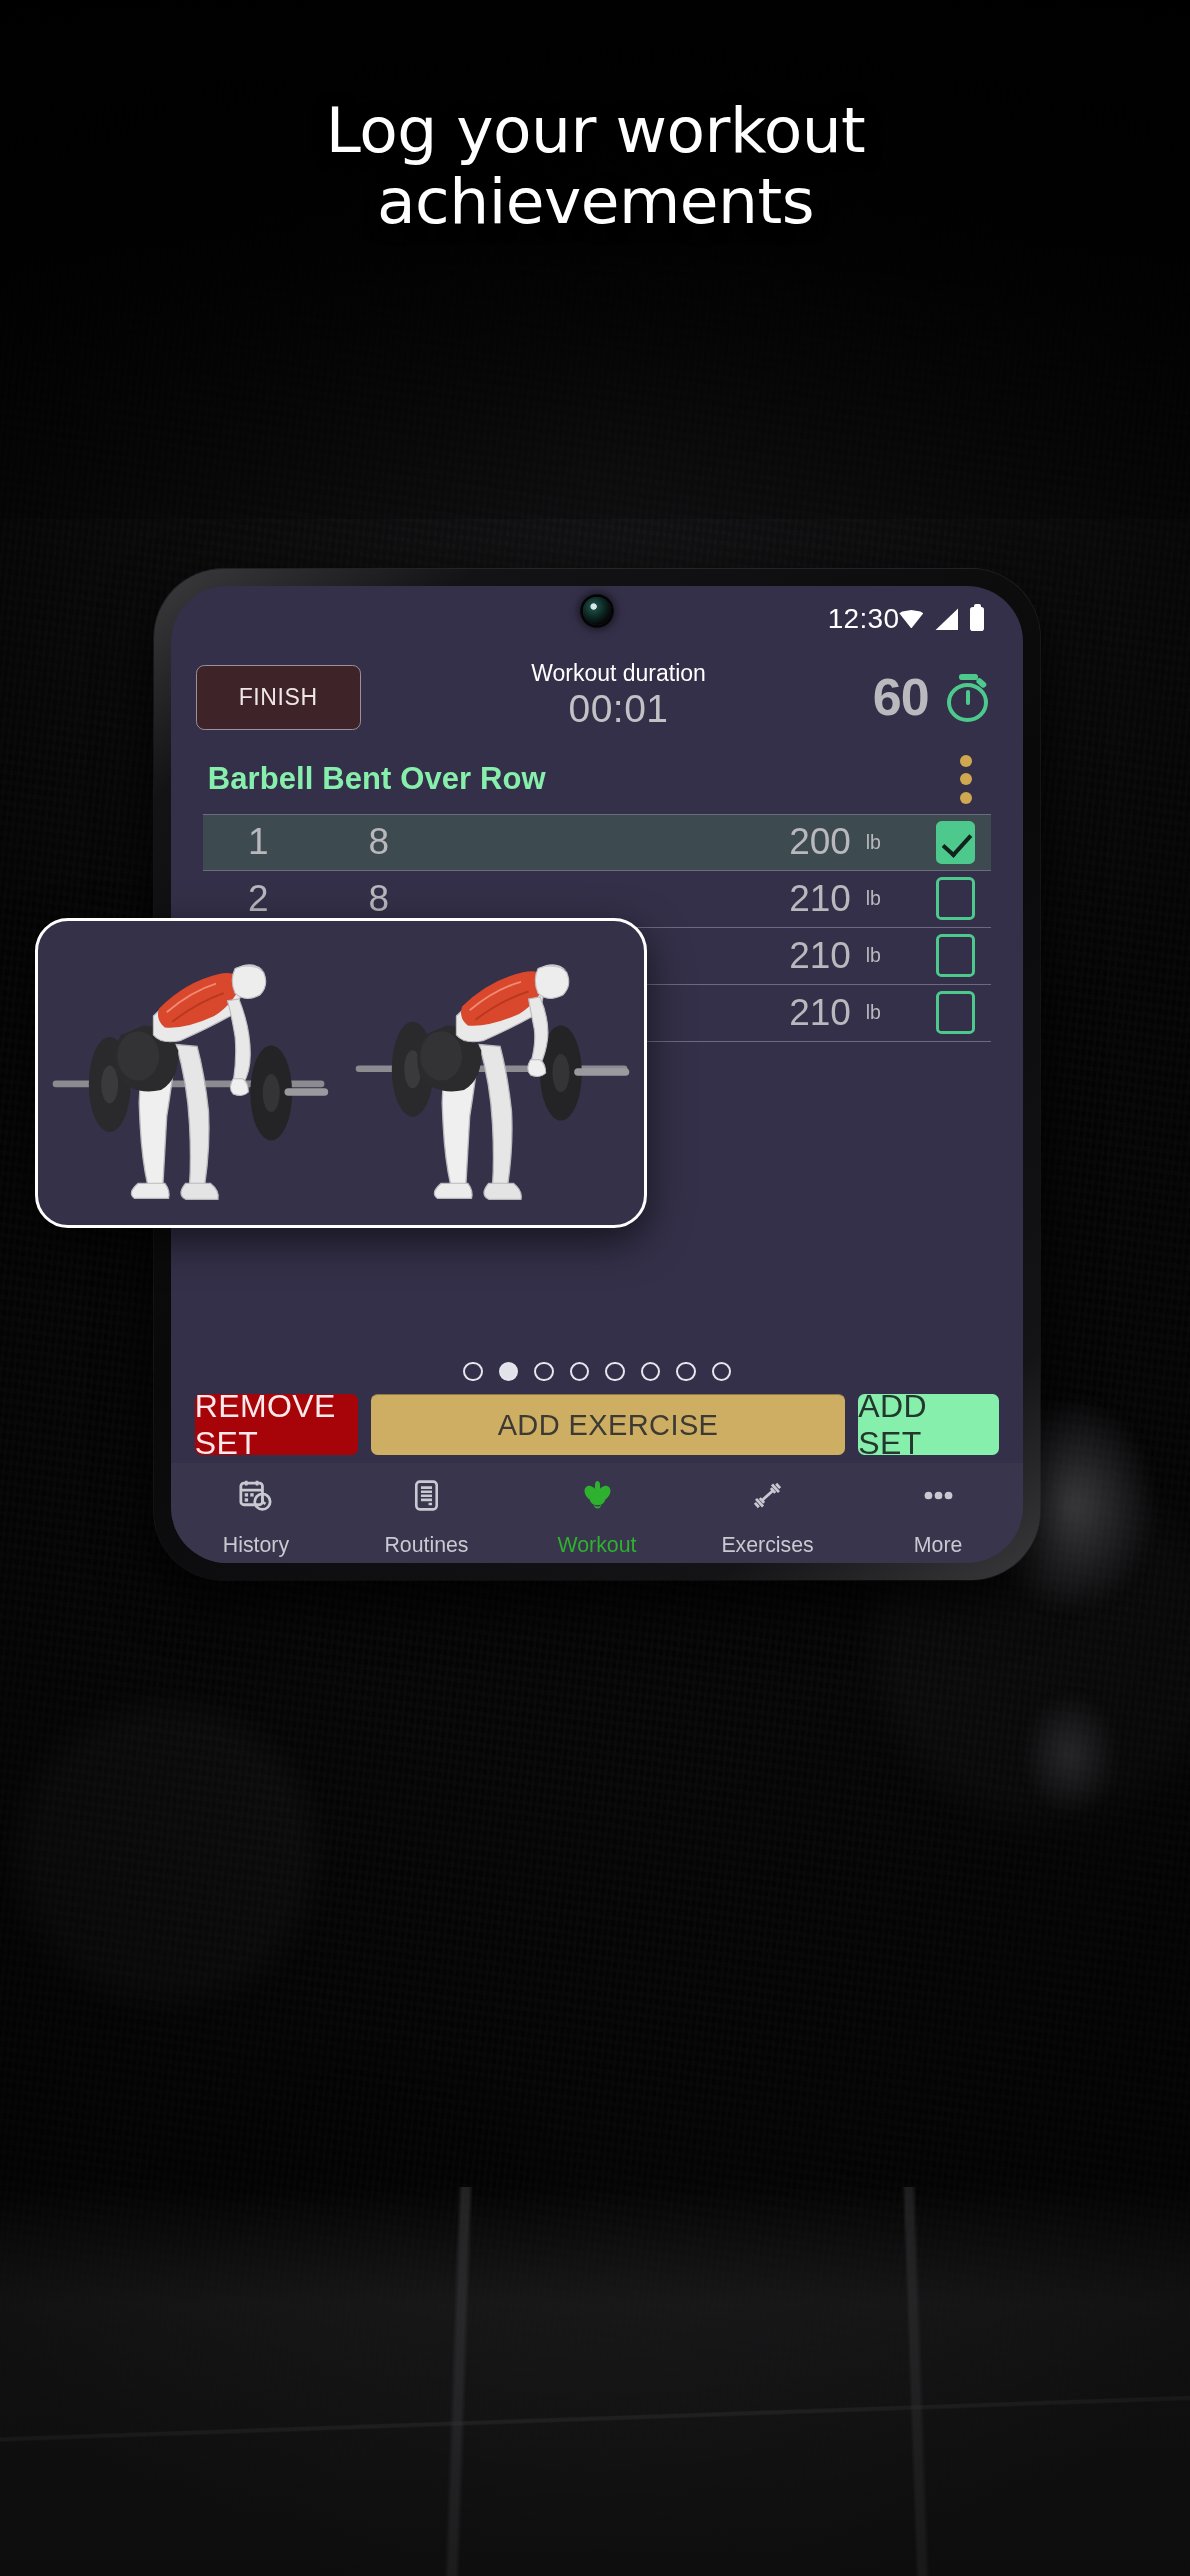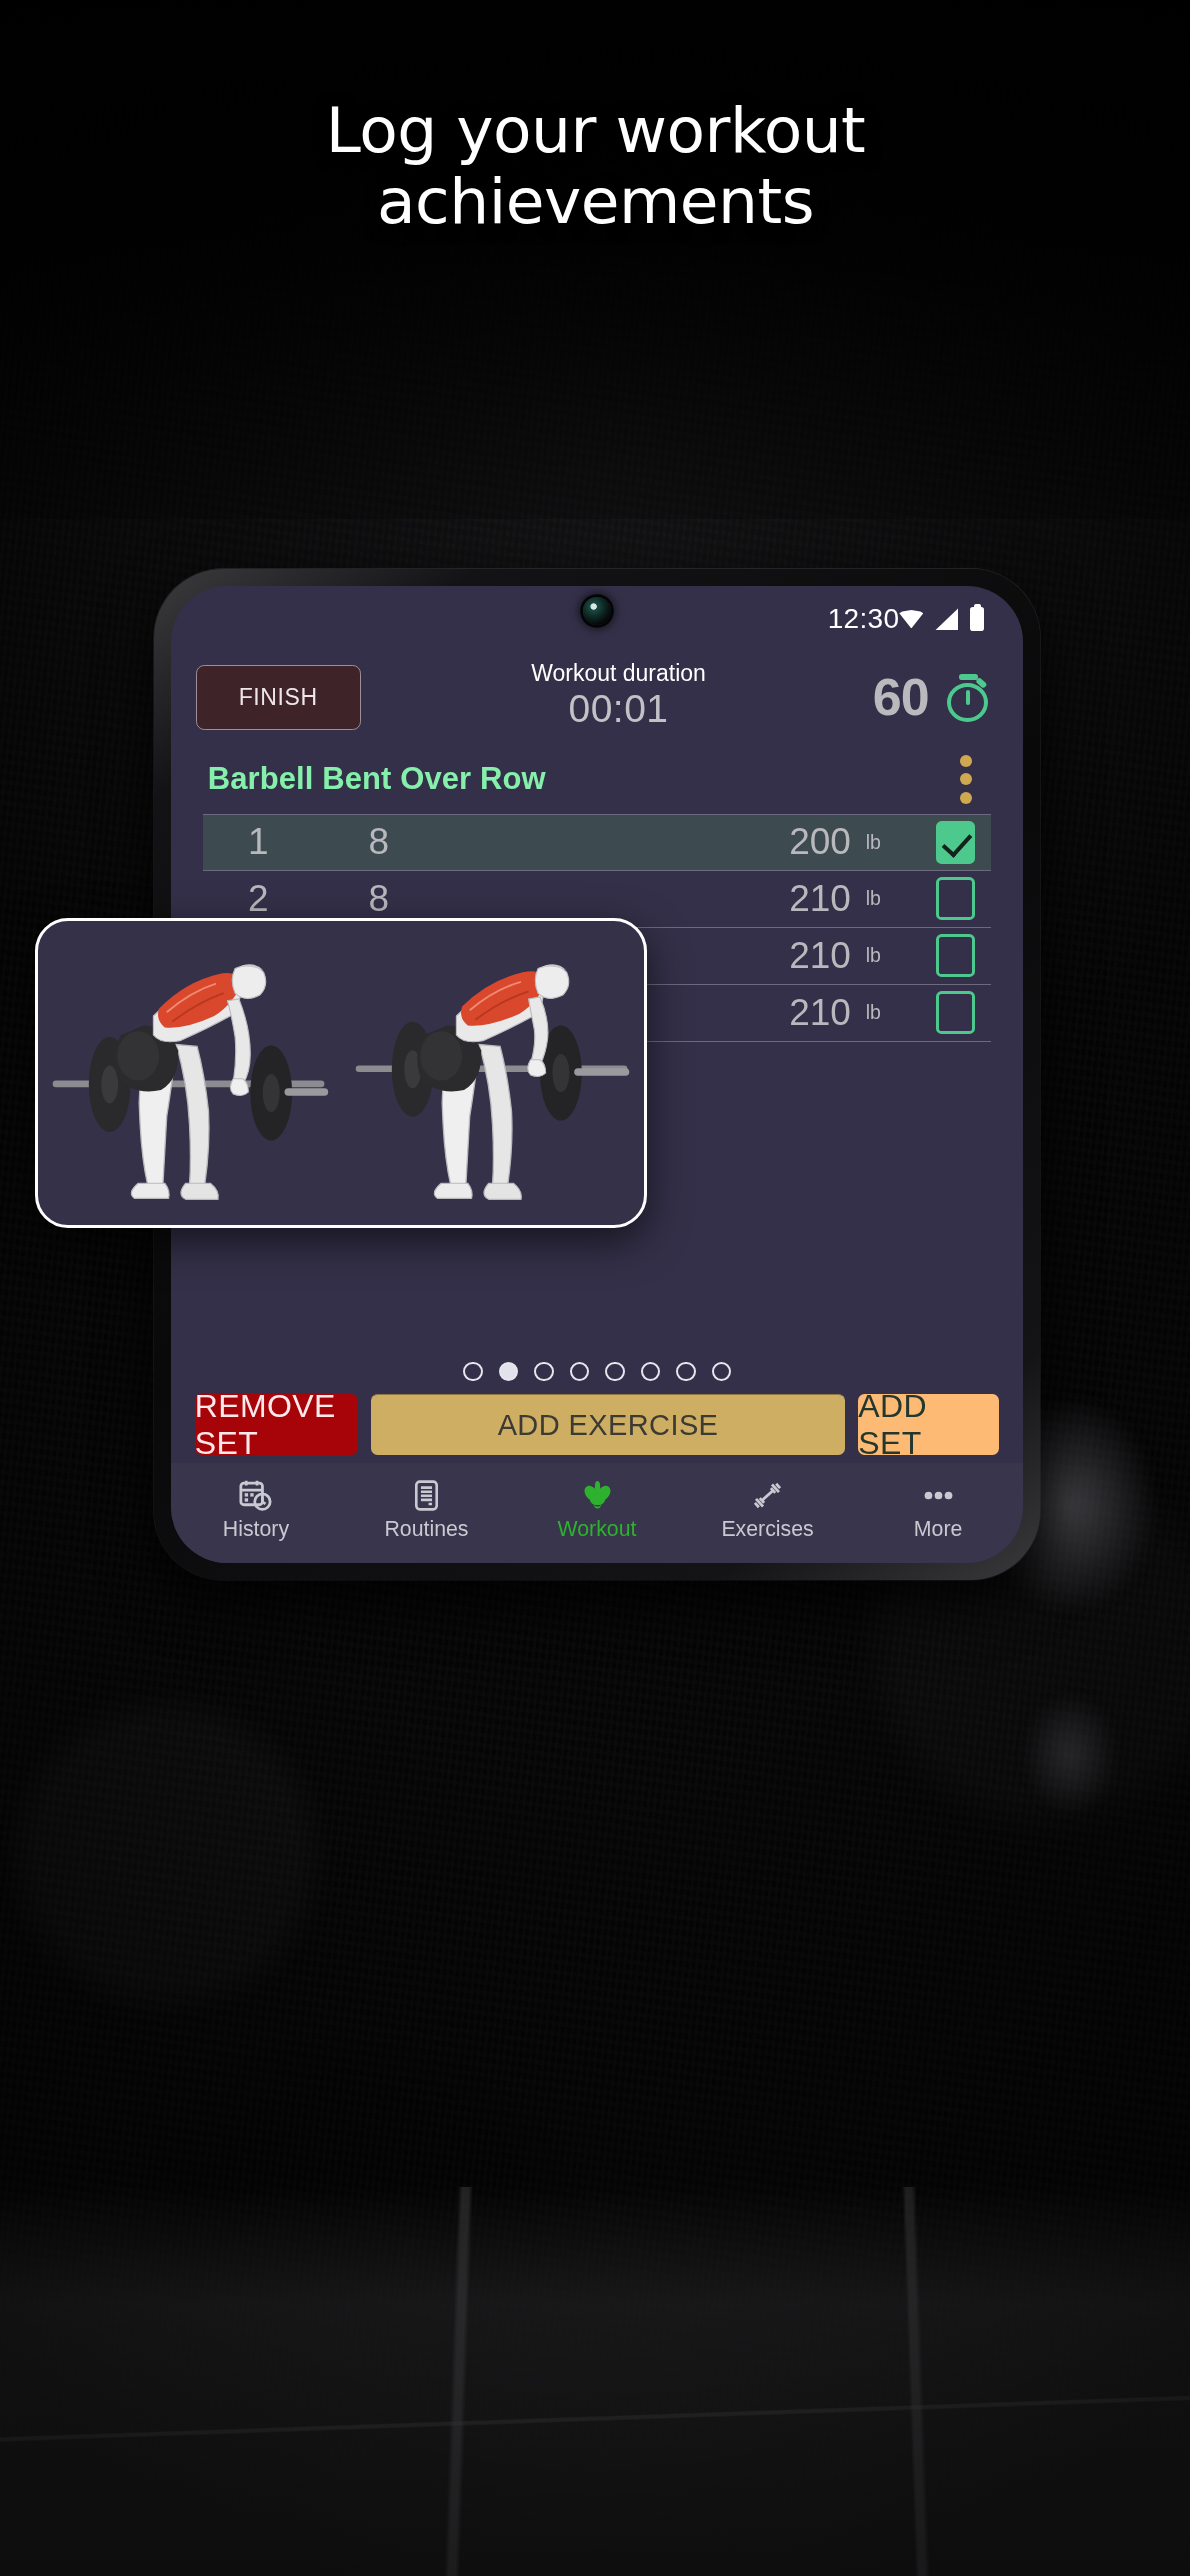--- a/index.html
+++ b/index.html
@@ -151,27 +151,27 @@
   #dots span { width:19.5px; height:19.5px; border-radius:50%; border:2.8px solid #e6e6ee; box-sizing:border-box; }
   #dots span.on { background:#e2e2ea; }
 
   
   #actions { position:absolute; left:0; right:0; bottom:108px; display:flex; align-items:center;
      padding:0 24px; gap:13px; }
   .abtn { height:61px; border-radius:6.5px; display:flex; align-items:center; justify-content:center;
      font-size:32px; letter-spacing:0.4px; }
   #btn-remove { width:163px; background:#a60409; color:#ffe9ea; }
   #btn-addex { flex:1; background:#ceae63; color:#3c3a33; font-size:29px; border-top:0.9px solid #8f7a45; }
-  #btn-addset { width:141px; background:#fdba74; color:#24372e; }
+  #btn-addset { width:141px; background:#86efac; color:#24372e; }
 
   
   #bottomnav { position:absolute; left:0; right:0; bottom:0; height:100px;
      background:#39354d; display:flex; }
   .nav-item { flex:1; display:flex; flex-direction:column; align-items:center; justify-content:flex-start;
-     padding-top:11px; gap:0; }
+     padding-top:11px; gap:16px; }
   .nav-label { font-size:21.3px; color:#c9c9d1; }
   .nav-item.active .nav-label { color:#2eb12e; }
   .nav-ico { height:43px; display:flex; align-items:center; justify-content:center; }
 
   
   #popup {
     position:absolute; left:35px; top:918px; width:612px; height:310px;
     border:3.7px solid #ffffff; border-radius:33px; background:#353149;
     box-shadow:0 13px 41px rgba(0,0,0,.6); overflow:hidden;
   }

